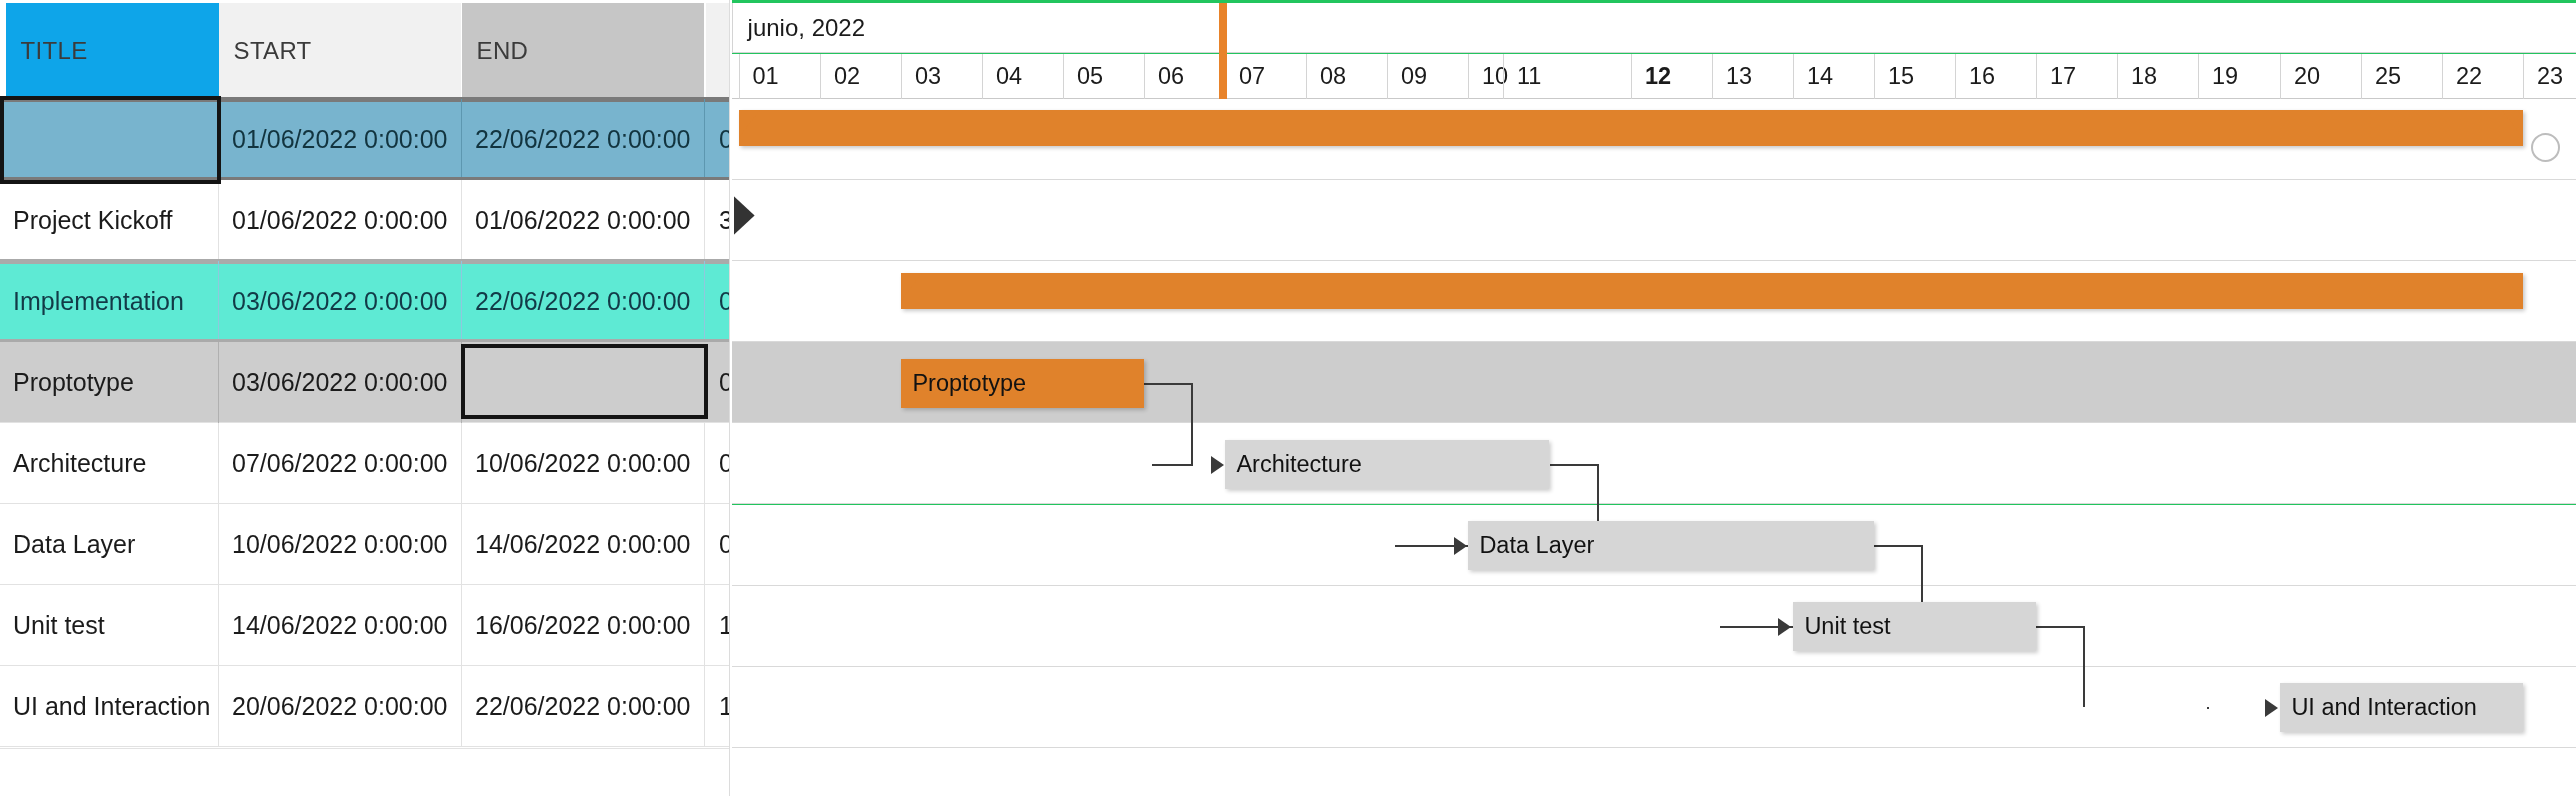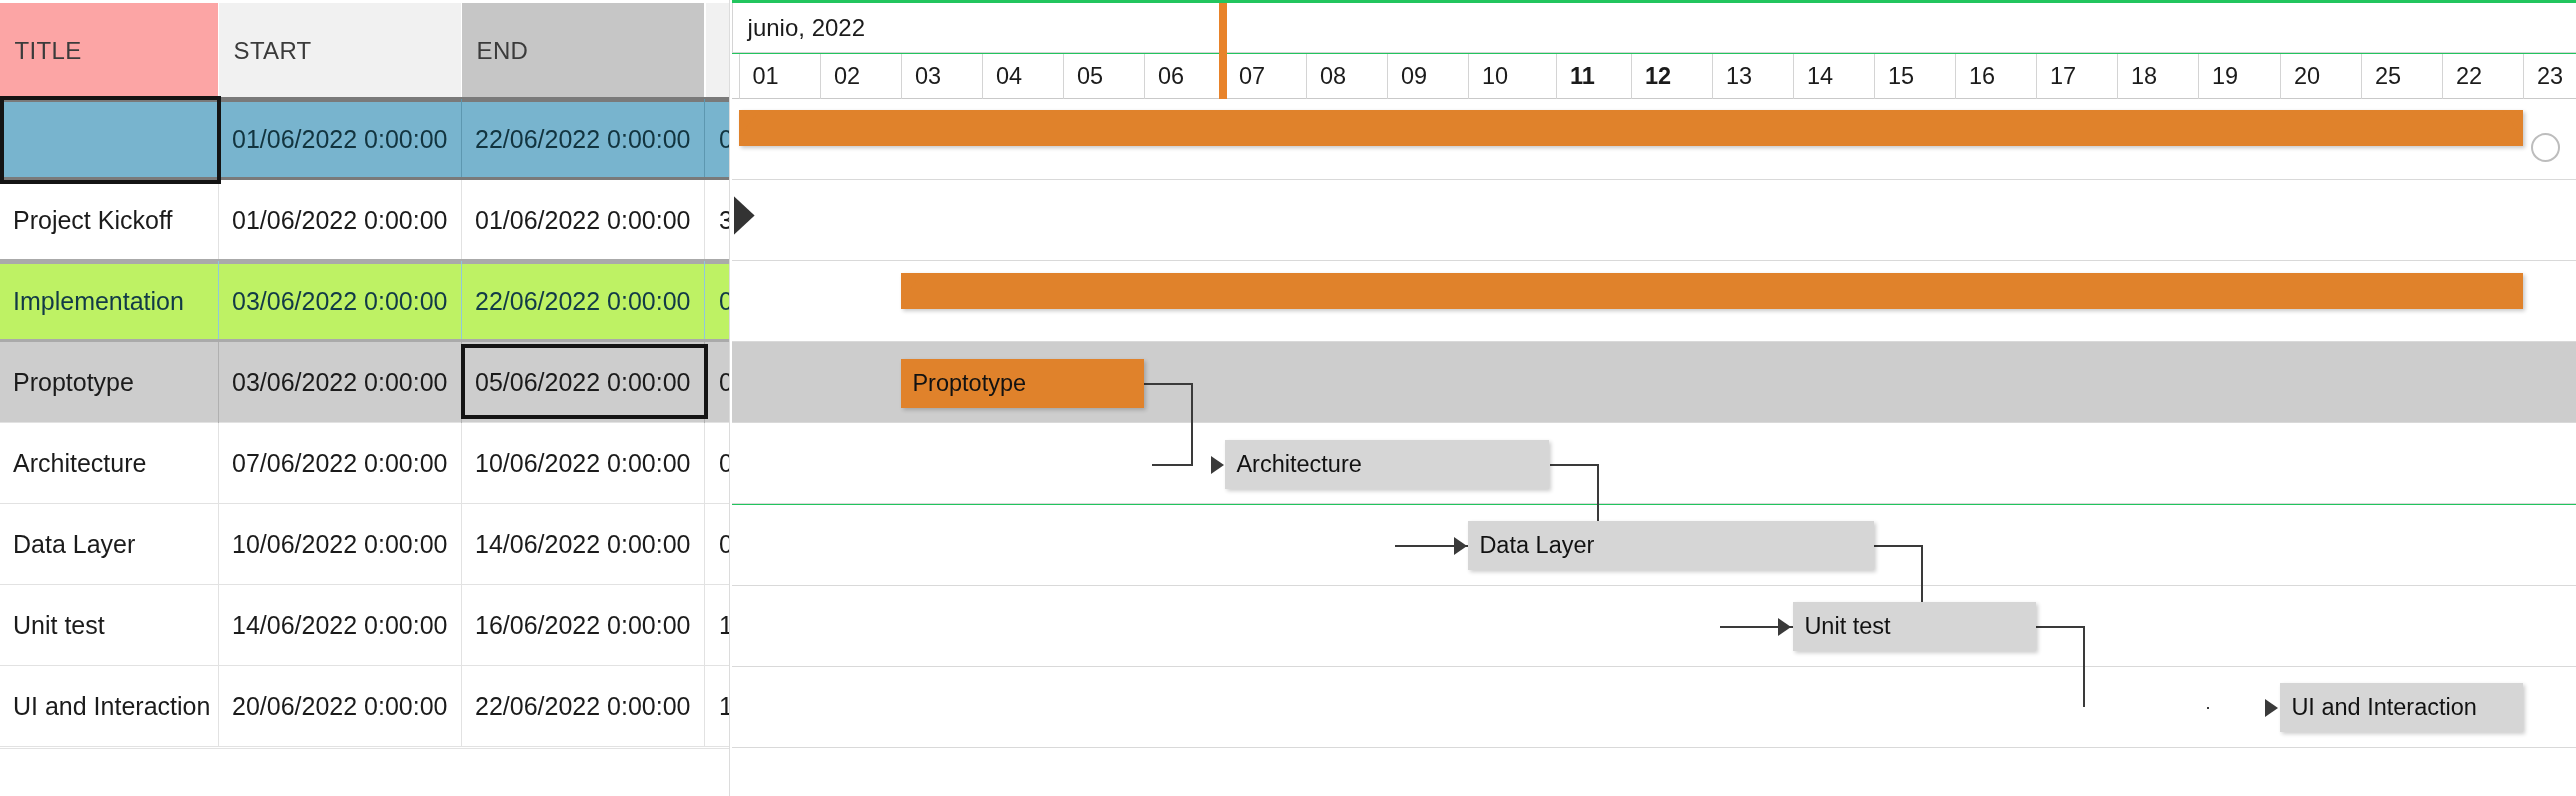--- a/index.html
+++ b/index.html
@@ -18,21 +18,21 @@
     border-right: 1.6px solid #dcdcdc;
   }
   #grid-header { position: absolute; left:0; top:3.2px; height: 96px; width: 730px; }
   .gh-cell {
     position: absolute; top: 0; height: 96px;
     display: flex; align-items: center;
     padding-left: 14.6px;
     font-size: 24px; color: #3b3b3b; letter-spacing: 0.3px;
     border-right: 0.8px solid #ffffff;
   }
-  .gh-title { left: 0;   width: 219px; background: #fca5a5; }
+  .gh-title { left: 6px;   width: 219px; background: #0ea5e9; }
   .gh-start { left: 219px; width: 243px; background: #f1f1f1; }
   .gh-end   { left: 462px; width: 243px; background: #c6c6c6; }
   .gh-extra { left: 706px; width: 24px;  background: #f1f1f1; border-right: none; }
 
   #grid-body { position: absolute; left: 0; top: 99px; width: 730px; }
   .grow {
     position: relative; height: 81px; width: 730px;
     background: #ffffff;
     border-bottom: 0.8px solid #e2e2e2;
   }
@@ -52,21 +52,21 @@
   
   .grow.sel-active { background: #78b4ce; }
   .grow.sel-active .gcell { color: #12343f; border-right-color: #5d97b0; }
   .grow.sel-active::before {
     content:""; position:absolute; left:0; top:-2.4px; width:730px; height:4.9px; background:#7a7a7a;
   }
   .grow.sel-active::after {
     content:""; position:absolute; left:0; bottom:-2.4px; width:730px; height:4.9px; background:#7a7a7a;
   }
   
-  .grow.sel-light { background: #bef264; }
+  .grow.sel-light { background: #5eead4; }
   .grow.sel-light .gcell { color: #123a47; border-right-color: #8fc8dd; }
   .grow.sel-light::before {
     content:""; position:absolute; left:0; top:-2.4px; width:730px; height:4.9px; background:#aaaaaa;
   }
   .grow.sel-light::after {
     content:""; position:absolute; left:0; bottom:-2.4px; width:730px; height:4.9px; background:#aaaaaa;
   }
   
   .grow.sel-gray { background: #cdcdcd; }
   .grow.sel-gray .gcell { border-right-color: #b0b0b0; }
@@ -191,21 +191,20 @@
         </div>
         <div class="grow sel-light">
           <div class="gcell c-title">Implementation</div>
           <div class="gcell c-start">03/06/2022 0:00:00</div>
           <div class="gcell c-end">22/06/2022 0:00:00</div>
           <div class="gcell c-extra">0</div>
         </div>
         <div class="grow sel-gray">
           <div class="gcell c-title">Proptotype</div>
           <div class="gcell c-start">03/06/2022 0:00:00</div>
-          <div class="gcell c-end">05/06/2022 0:00:00</div>
           <div class="gcell c-extra">0</div>
         </div>
         <div class="grow">
           <div class="gcell c-title">Architecture</div>
           <div class="gcell c-start">07/06/2022 0:00:00</div>
           <div class="gcell c-end">10/06/2022 0:00:00</div>
           <div class="gcell c-extra">0</div>
         </div>
         <div class="grow">
           <div class="gcell c-title">Data Layer</div>
@@ -237,21 +236,21 @@
         <div class="day-cell" style="left: 6.5px;">01</div>
         <div class="day-cell" style="left: 88px;">02</div>
         <div class="day-cell" style="left: 169px;">03</div>
         <div class="day-cell" style="left: 250px;">04</div>
         <div class="day-cell" style="left: 331px;">05</div>
         <div class="day-cell" style="left: 412px;">06</div>
         <div class="day-cell" style="left: 493px;">07</div>
         <div class="day-cell" style="left: 574px;">08</div>
         <div class="day-cell" style="left: 655px;">09</div>
         <div class="day-cell" style="left: 736px;">10</div>
-        <div class="day-cell" style="left: 824px; font-weight: bold;">11</div>
+        <div class="day-cell" style="left: 771px;">11</div>
         <div class="day-cell" style="left: 899px; font-weight: bold;">12</div>
         <div class="day-cell" style="left: 980px;">13</div>
         <div class="day-cell" style="left: 1061px;">14</div>
         <div class="day-cell" style="left: 1142px;">15</div>
         <div class="day-cell" style="left: 1223px;">16</div>
         <div class="day-cell" style="left: 1304px;">17</div>
         <div class="day-cell" style="left: 1385px;">18</div>
         <div class="day-cell" style="left: 1466px;">19</div>
         <div class="day-cell" style="left: 1548px;">20</div>
         <div class="day-cell" style="left: 1629px;">25</div>

